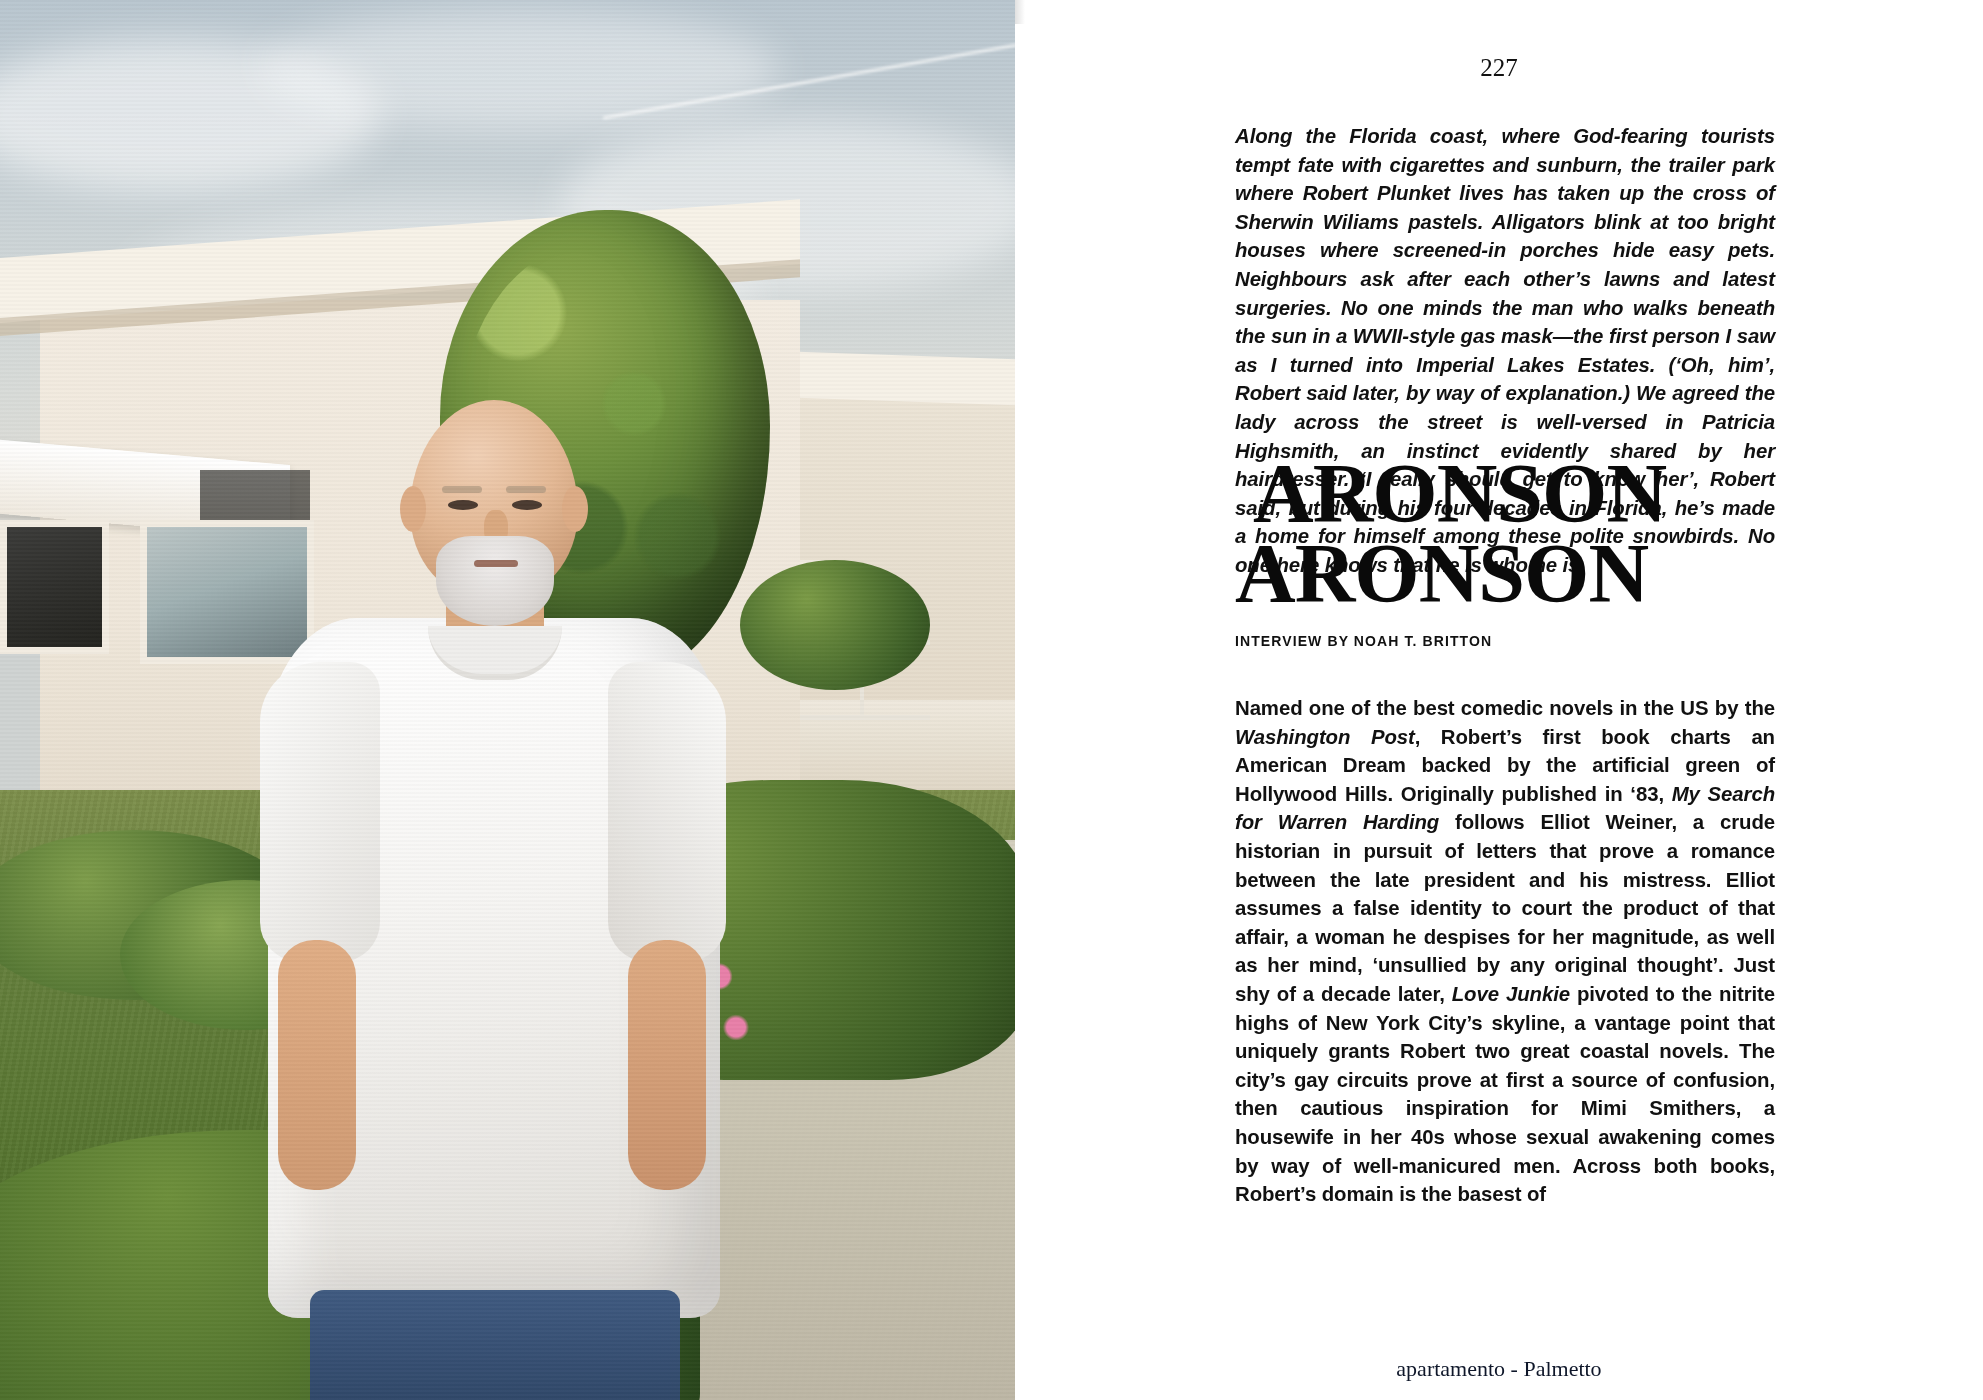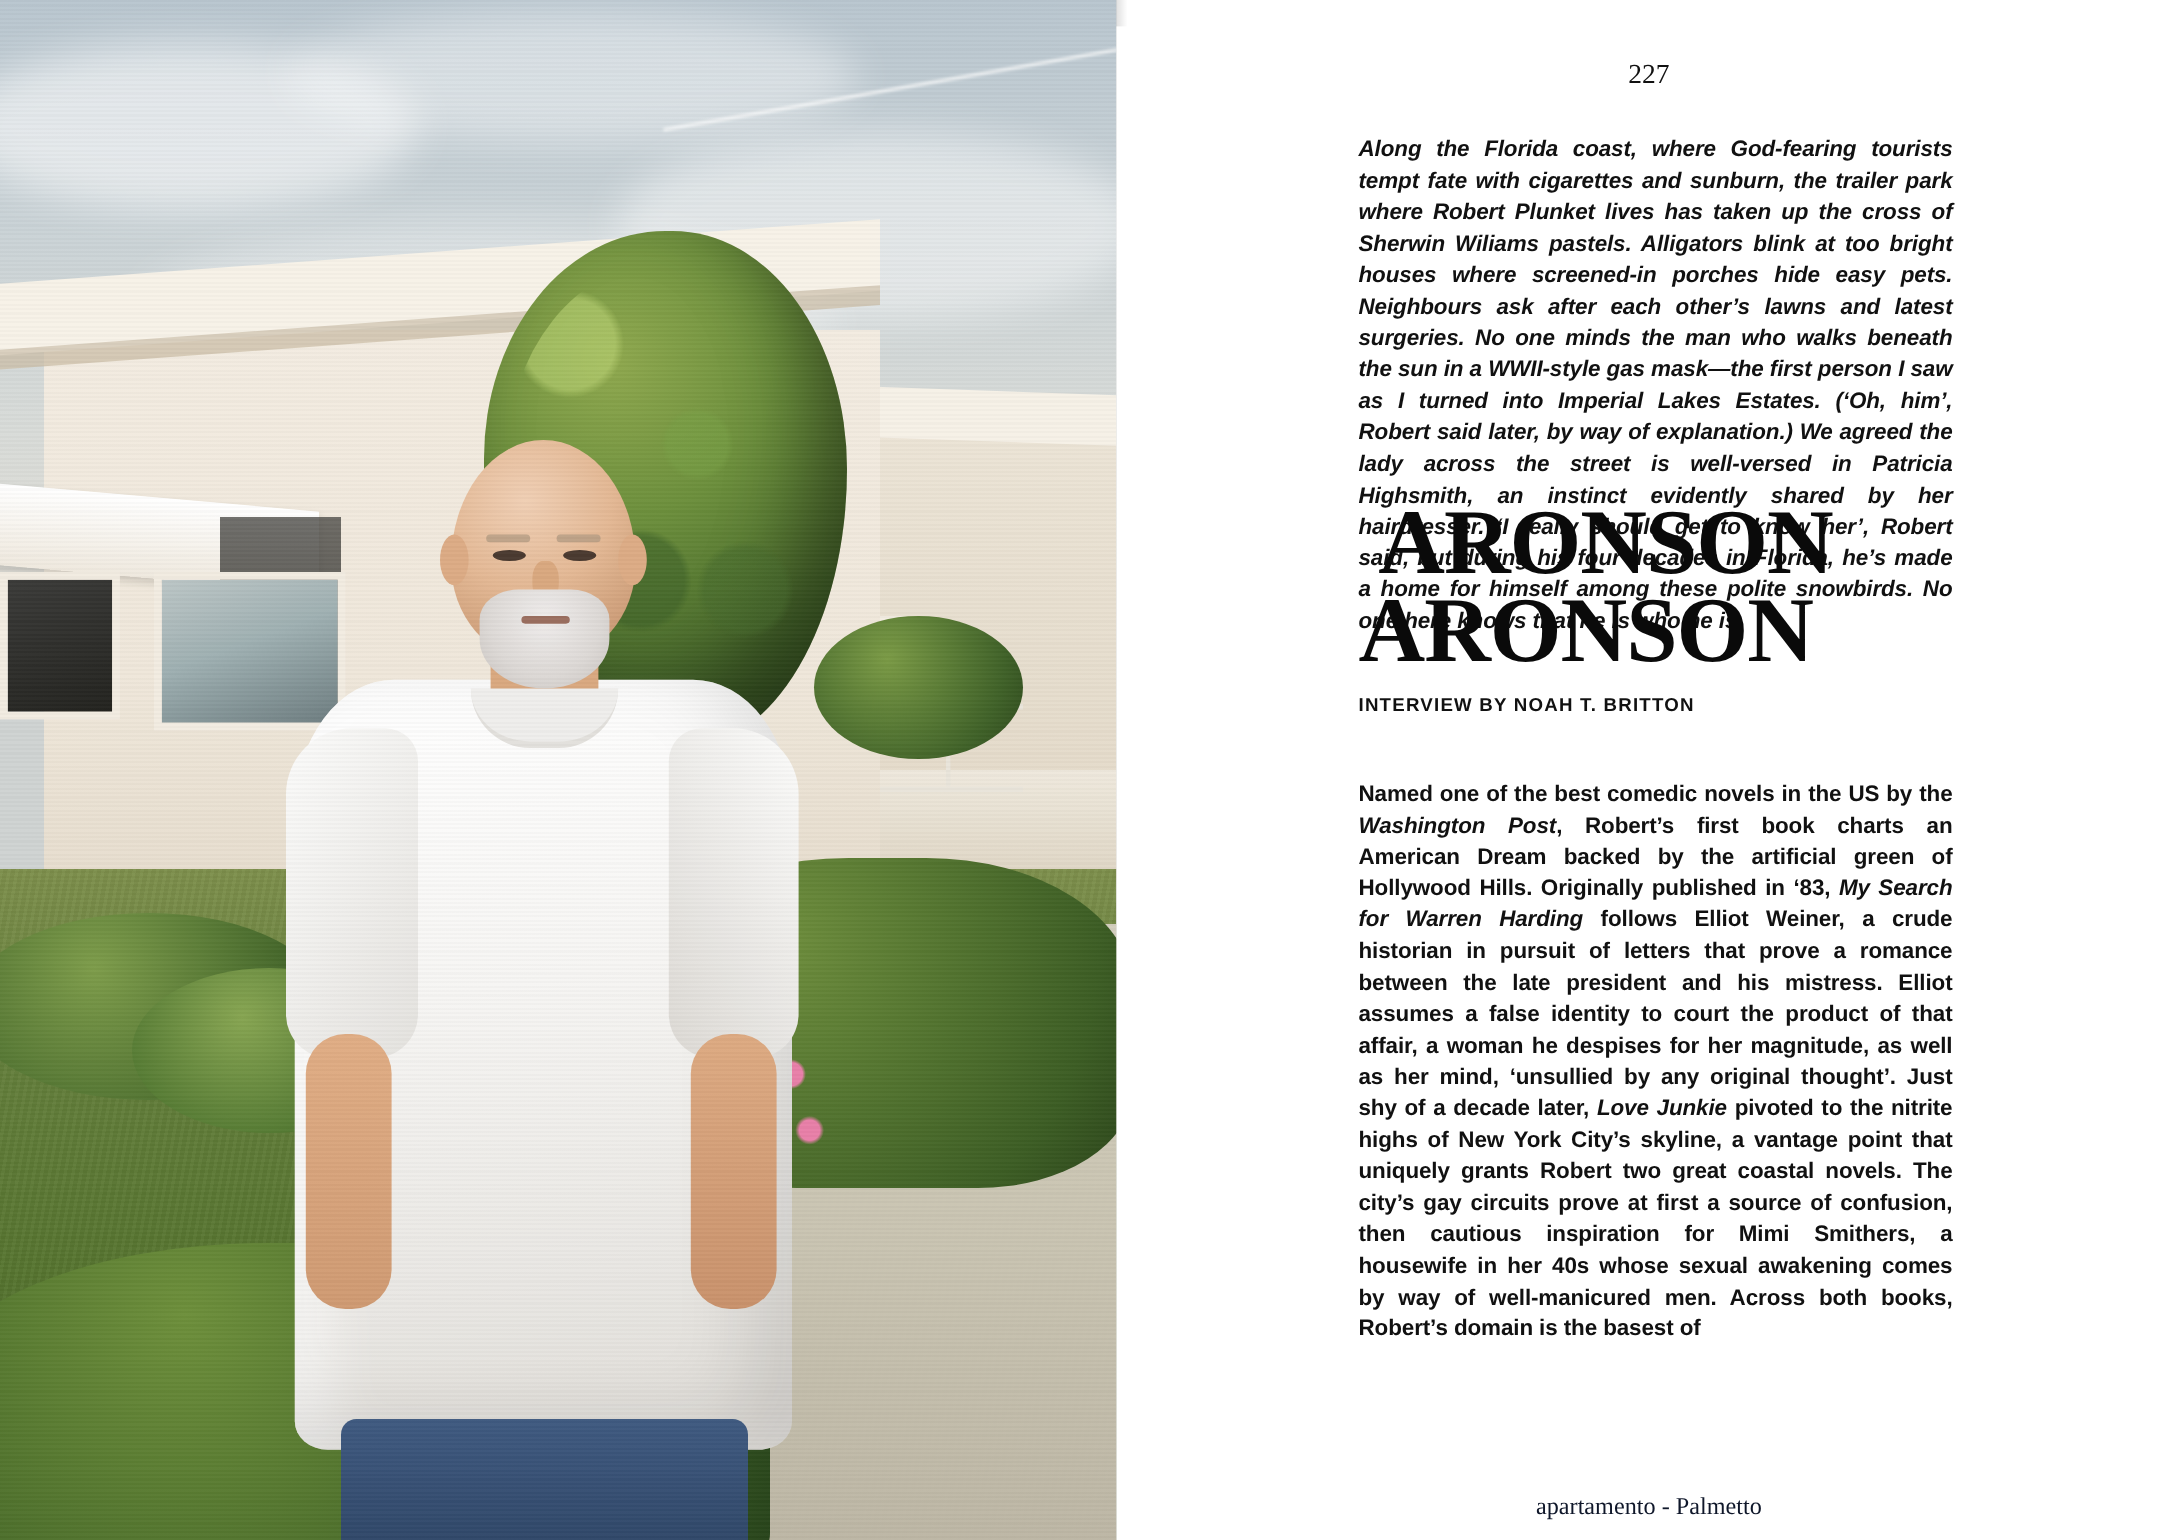--- a/index.html
+++ b/index.html
@@ -349,26 +349,26 @@
   }
   .headline .l1 { display:block; padding-left: 18px; }
   .headline .l2 { display:block; }
   .credits {
     position: absolute;
     left: 220px;
     top: 606px;
     width: 560px;
     font-family: "Liberation Sans", sans-serif;
     font-weight: 700;
-    font-size: 17px;
+    font-size: 14px;
     line-height: 22px;
     letter-spacing: 1.1px;
     color: #111;
   }
-  .deck { top: 684px; }
+  .deck { top: 670px; }
   .ital { font-style: italic; }
   .footer {
     position: absolute;
     left: 0; right: 0;
     bottom: 42px;
     text-align: center;
     font-family: "Liberation Serif", serif;
     font-size: 22px;
     color: #0f172a;
   }

